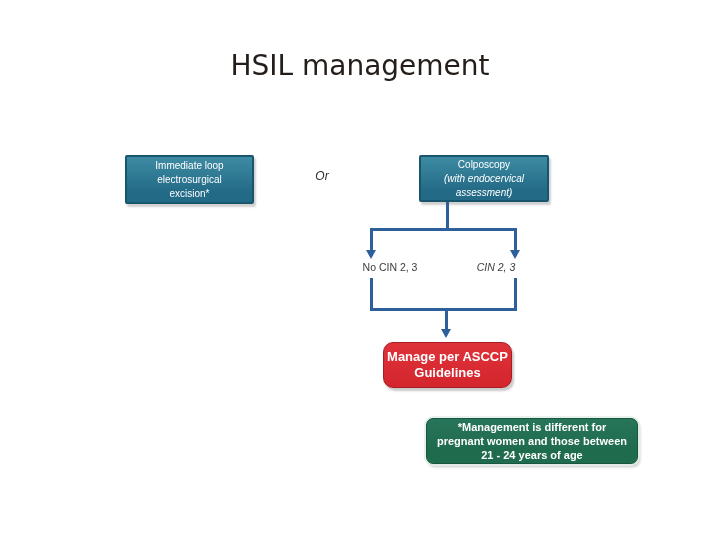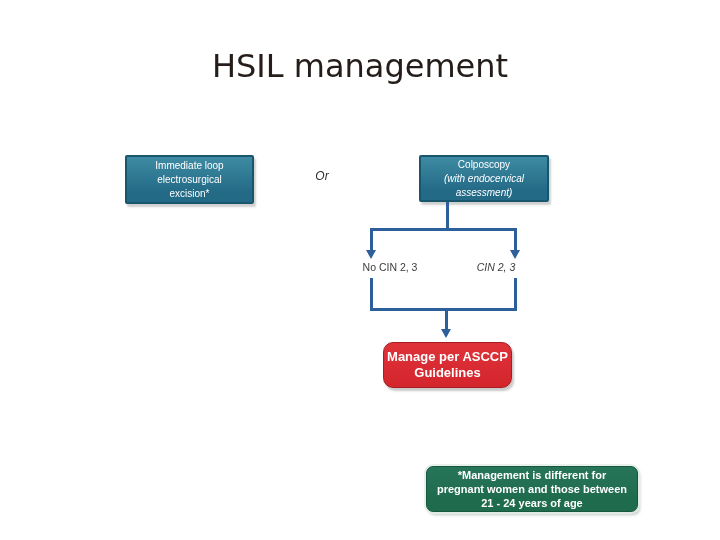--- a/index.html
+++ b/index.html
@@ -21,21 +21,21 @@
   html,body{margin:0;padding:0;}
   body{background:#ffffff;font-family:"Liberation Sans",sans-serif;}
   .slide{
     position:relative;width:720px;height:540px;overflow:hidden;
     background:var(--slide-bg);
   }
   .slide-title{
     position:absolute;left:0;top:50px;width:720px;
     text-align:center;
     font-family:"DejaVu Sans",sans-serif;
-    font-size:32px;line-height:32px;font-weight:400;
+    font-size:28px;line-height:32px;font-weight:400;
     color:var(--title-text);
     letter-spacing:0px;
   }
   .teal-box{
     position:absolute;
     display:flex;flex-direction:column;justify-content:center;align-items:center;
     background:linear-gradient(180deg,var(--teal-fill-top) 0%,var(--teal-fill-bottom) 78%);
     border:2px solid var(--teal-border);
     border-radius:2px;
     box-shadow:2px 3px 2px rgba(150,150,150,0.45);
@@ -91,21 +91,20 @@
   .green-box{
     position:absolute;left:426px;top:418px;width:212px;height:46px;
     display:flex;flex-direction:column;justify-content:center;align-items:center;
     background:linear-gradient(180deg,var(--green-fill-top),var(--green-fill) 70%);
     border:1px solid var(--green-border);
     border-radius:7px;
     box-shadow:0 0 0 2px rgba(228,238,232,0.85), 2px 3px 3px rgba(140,150,145,0.5);
     color:var(--box-text);
     font-size:11px;line-height:14px;font-weight:600;text-align:left;
     box-sizing:border-box;
-    margin-top:48px;
   }
 </style>
 </head>
 <body>
 
 <div class="slide">
 
   <div class="slide-title">HSIL management</div>
 
   <div class="teal-box box-immediate">

